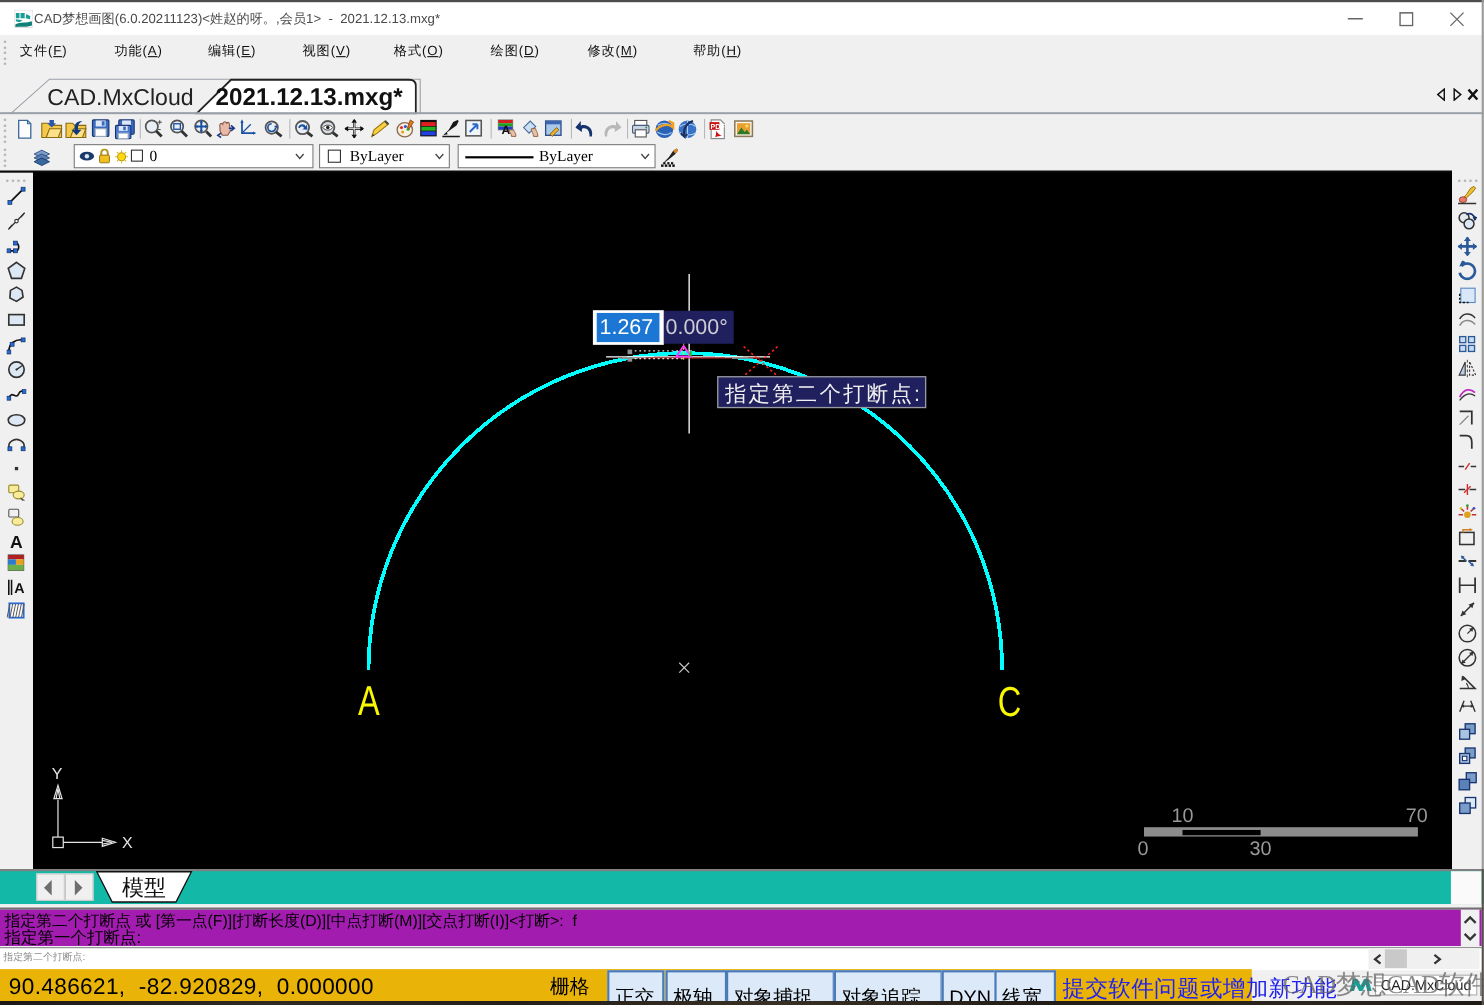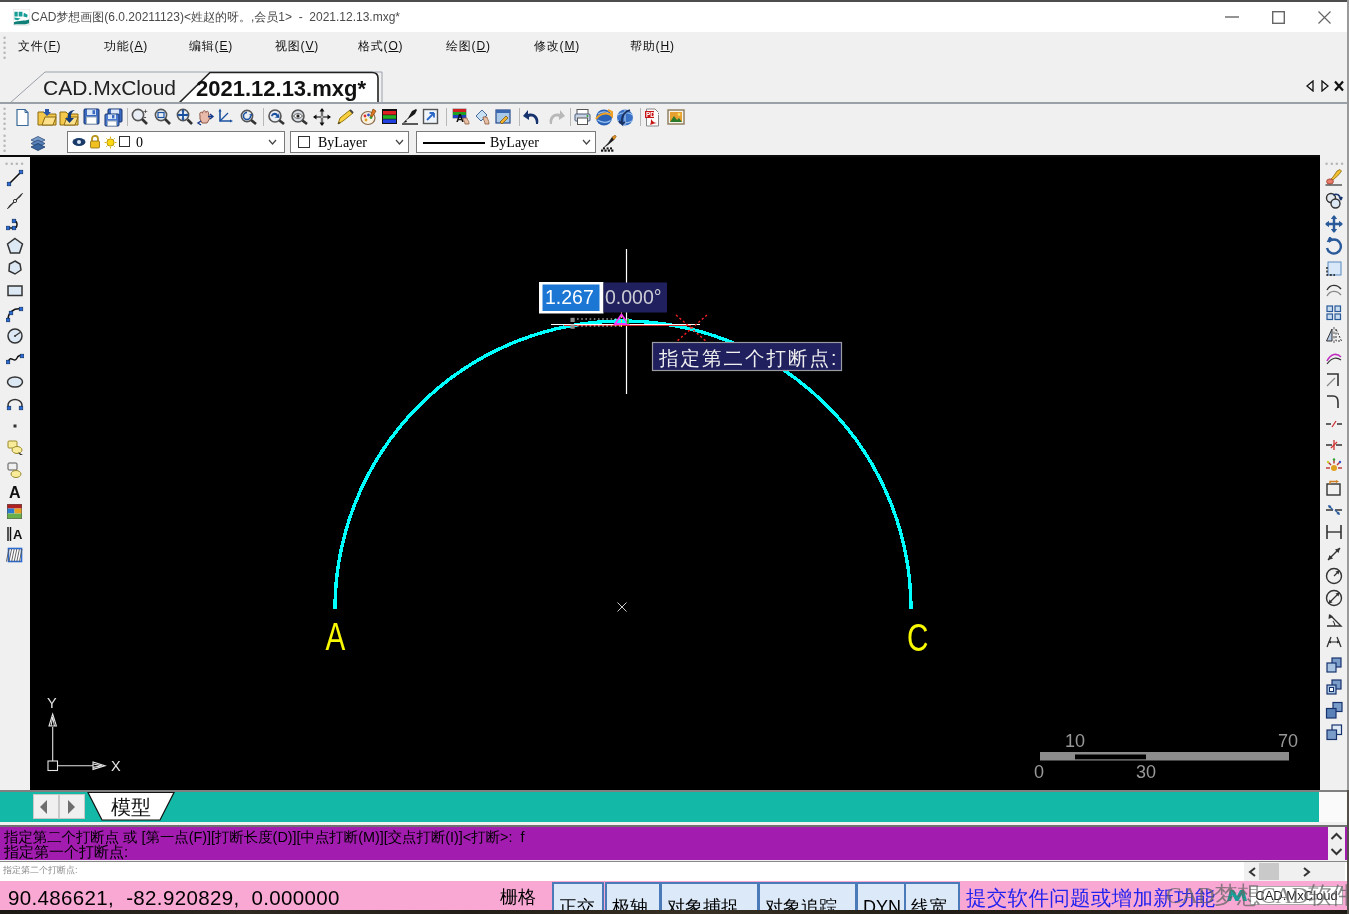--- a/index.html
+++ b/index.html
@@ -15,21 +15,21 @@
 .toolbar2{position:absolute;left:0;top:131px;width:1349px;height:24px;background:#f0f0f0;}
 .combo{position:absolute;top:0px;height:22px;background:#fff;border:1px solid #7a7a7a;box-sizing:border-box;}
 .chev{position:absolute;top:6px;width:9px;height:9px;}
 .grip{position:absolute;width:4px;color:#b8b8b8;}
 .lefttools{position:absolute;left:0;top:157px;width:30px;height:633px;background:#f0f0f0;}
 .righttools{position:absolute;left:1320px;top:157px;width:27px;height:633px;background:#f0f0f0;}
 .canvas{position:absolute;left:30px;top:157px;width:1290px;height:633px;background:#000;}
 .modelrow{position:absolute;left:0;top:790px;width:1349px;height:32px;background:#14b8a6;}
 .cmdarea{position:absolute;left:0;top:827px;width:1347px;height:33px;background:#a21caf;font-size:15px;color:#000;}
 .inputrow{position:absolute;left:0;top:861px;width:1347px;height:20px;background:#fff;border-top:1px solid #888;}
-.statusbar{position:absolute;left:0;top:881px;width:1349px;height:29px;background:#f9a8d4;}
+.statusbar{position:absolute;left:0;top:881px;width:1138px;height:29px;background:#eab308;}
 .sbtn{position:absolute;top:1px;height:22px;border:2px solid #4a7ab8;background:#dbe9f8;color:#000;font-size:18px;line-height:22px;text-align:left;padding:12px 5px;}
 .bottomstrip{position:absolute;left:0;top:910px;width:1349px;height:4px;background:linear-gradient(90deg,#1c1814 0%,#2e2a22 18%,#231f18 35%,#383024 52%,#211d16 70%,#2a251d 88%,#1e1a14 100%);}
 .rightedge{position:absolute;left:1347px;top:0;width:2px;height:790px;background:#9a9a9a;}
 .rightedge2{position:absolute;left:1347px;top:790px;width:2px;height:124px;background:#55504a;}
 </style>
 </head>
 <body>
 <div class="win">
 
 <div class="titlebar">

